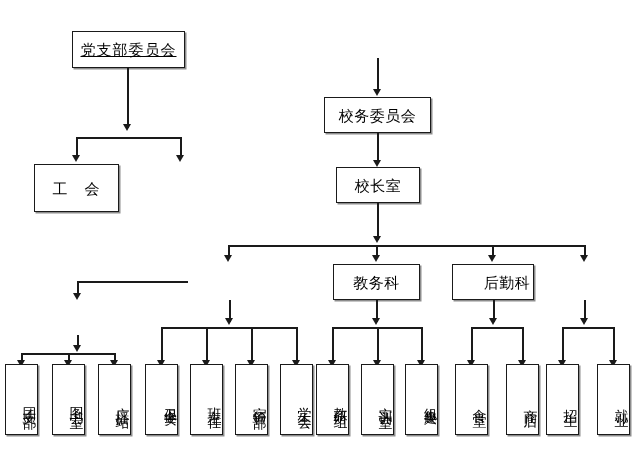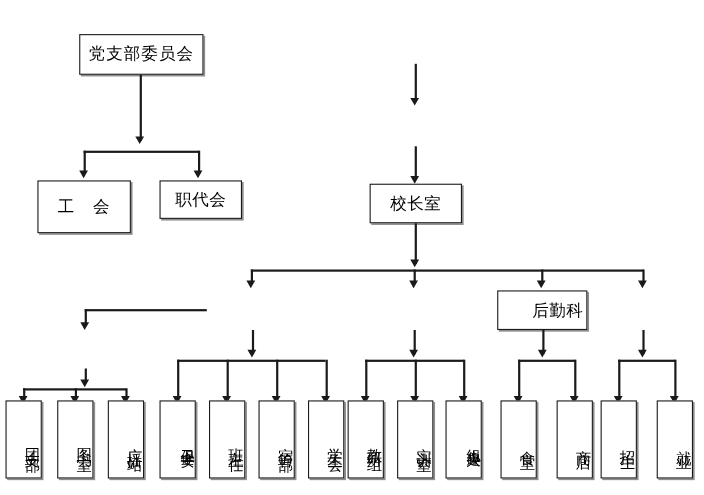--- a/index.html
+++ b/index.html
@@ -59,37 +59,37 @@
     border-left:4.5px solid transparent;
     border-right:4.5px solid transparent;
     border-top:7px solid #1a1a1a;
   }
 </style>
 </head>
 <body>
 
 <div id="chart">
 
-  <div class="box h wide" style="left:72px;top:31px;width:113px;height:37px;">党支部委员会</div>
+  <div class="box h wide" style="left:72px;top:31px;width:113px;height:37px;text-decoration:underline;">党支部委员会</div>
 
   <div class="ln vl" style="left:127px;top:68px;height:60px;"></div>
   <div class="arrow" style="left:123px;top:124px;"></div>
 
   <div class="ln hl" style="left:76px;top:137px;width:105px;"></div>
   <div class="ln vl" style="left:76px;top:137px;height:20px;"></div>
   <div class="arrow" style="left:72px;top:155px;"></div>
   <div class="ln vl" style="left:180px;top:137px;height:20px;"></div>
   <div class="arrow" style="left:176px;top:155px;"></div>
 
   <div class="box h wide" style="left:34px;top:164px;width:85px;height:48px;">工　会</div>
-  <div class="box h" style="left:145px;top:164px;width:75px;height:35px;">职代会</div>
 
   <div class="ln vl" style="left:377px;top:58px;height:32px;"></div>
   <div class="arrow" style="left:373px;top:89px;"></div>
 
+  <div class="box h" style="left:324px;top:97px;width:107px;height:36px;">校务委员会</div>
   <div class="ln vl" style="left:377px;top:133px;height:28px;"></div>
   <div class="arrow" style="left:373px;top:160px;"></div>
 
   <div class="box h" style="left:336px;top:167px;width:84px;height:36px;">校长室</div>
 
   <div class="ln vl" style="left:377px;top:203px;height:37px;"></div>
   <div class="arrow" style="left:373px;top:236px;"></div>
 
   <div class="ln hl" style="left:228px;top:245px;width:357px;"></div>
 
@@ -98,20 +98,21 @@
 
   <div class="ln vl" style="left:376px;top:245px;height:12px;"></div>
   <div class="arrow" style="left:372px;top:255px;"></div>
 
   <div class="ln vl" style="left:492px;top:245px;height:12px;"></div>
   <div class="arrow" style="left:488px;top:255px;"></div>
 
   <div class="ln vl" style="left:584px;top:245px;height:12px;"></div>
   <div class="arrow" style="left:580px;top:255px;"></div>
 
+  <div class="box h" style="left:333px;top:264px;width:87px;height:36px;">教务科</div>
   <div class="box h" style="left:452px;top:264px;width:82px;height:36px;padding-left:28px;">后勤科</div>
 
   <div class="ln hl" style="left:77px;top:281px;width:111px;"></div>
   <div class="ln vl" style="left:77px;top:281px;height:14px;"></div>
   <div class="arrow" style="left:73px;top:293px;"></div>
 
 
   <div class="ln vl" style="left:77px;top:335px;height:13px;"></div>
   <div class="arrow" style="left:73px;top:345px;"></div>
   <div class="ln hl" style="left:21px;top:353px;width:94px;"></div>

